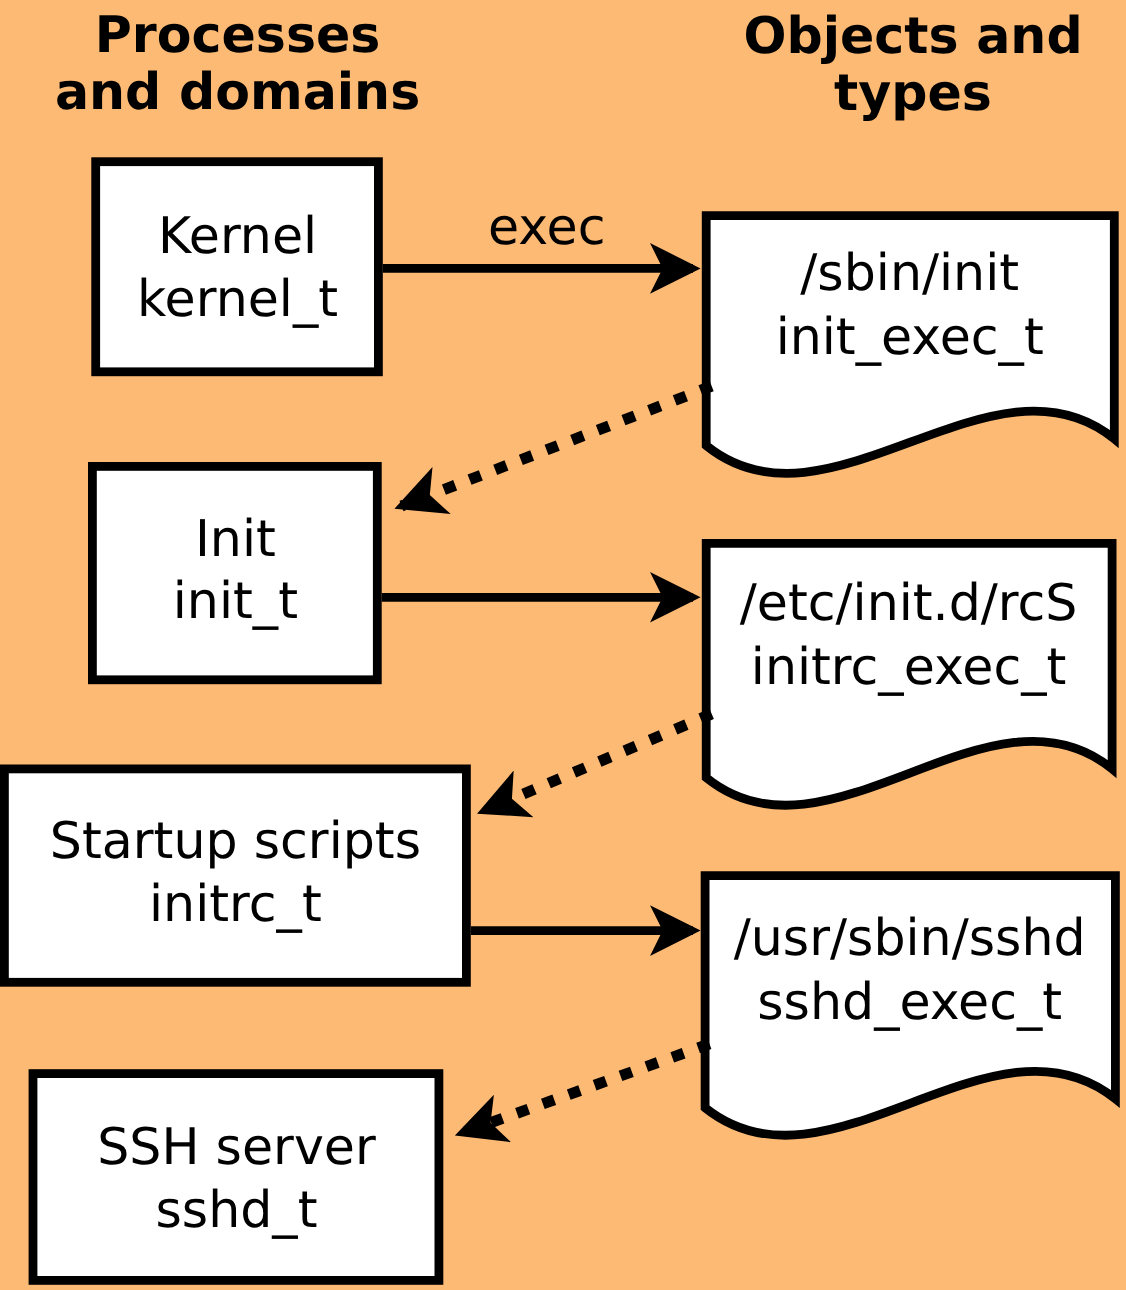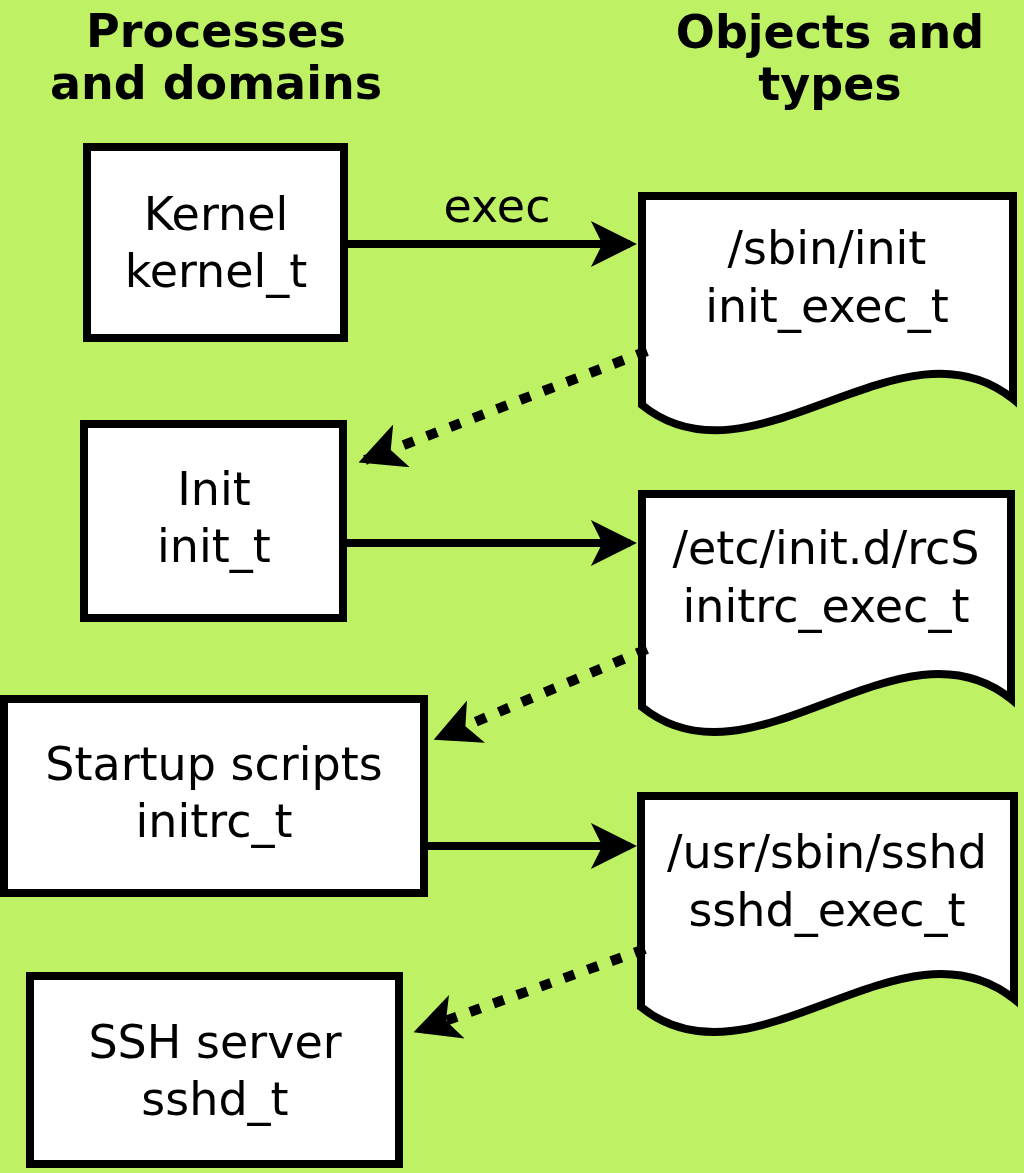--- a/index.html
+++ b/index.html
@@ -4,21 +4,21 @@
 <style>
   html, body {
     margin: 0;
     padding: 0;
     background: #ffffff;
   }
   .stage {
     position: relative;
     width: 1024px;
     height: 1173px;
-    background: #bef264;
+    background: #fdba74;
     overflow: hidden;
     font-family: "DejaVu Sans", sans-serif;
   }
   svg text {
     font-family: "DejaVu Sans", sans-serif;
     fill: #000000;
   }
   .hdr {
     font-size: 46px;
     font-weight: bold;

